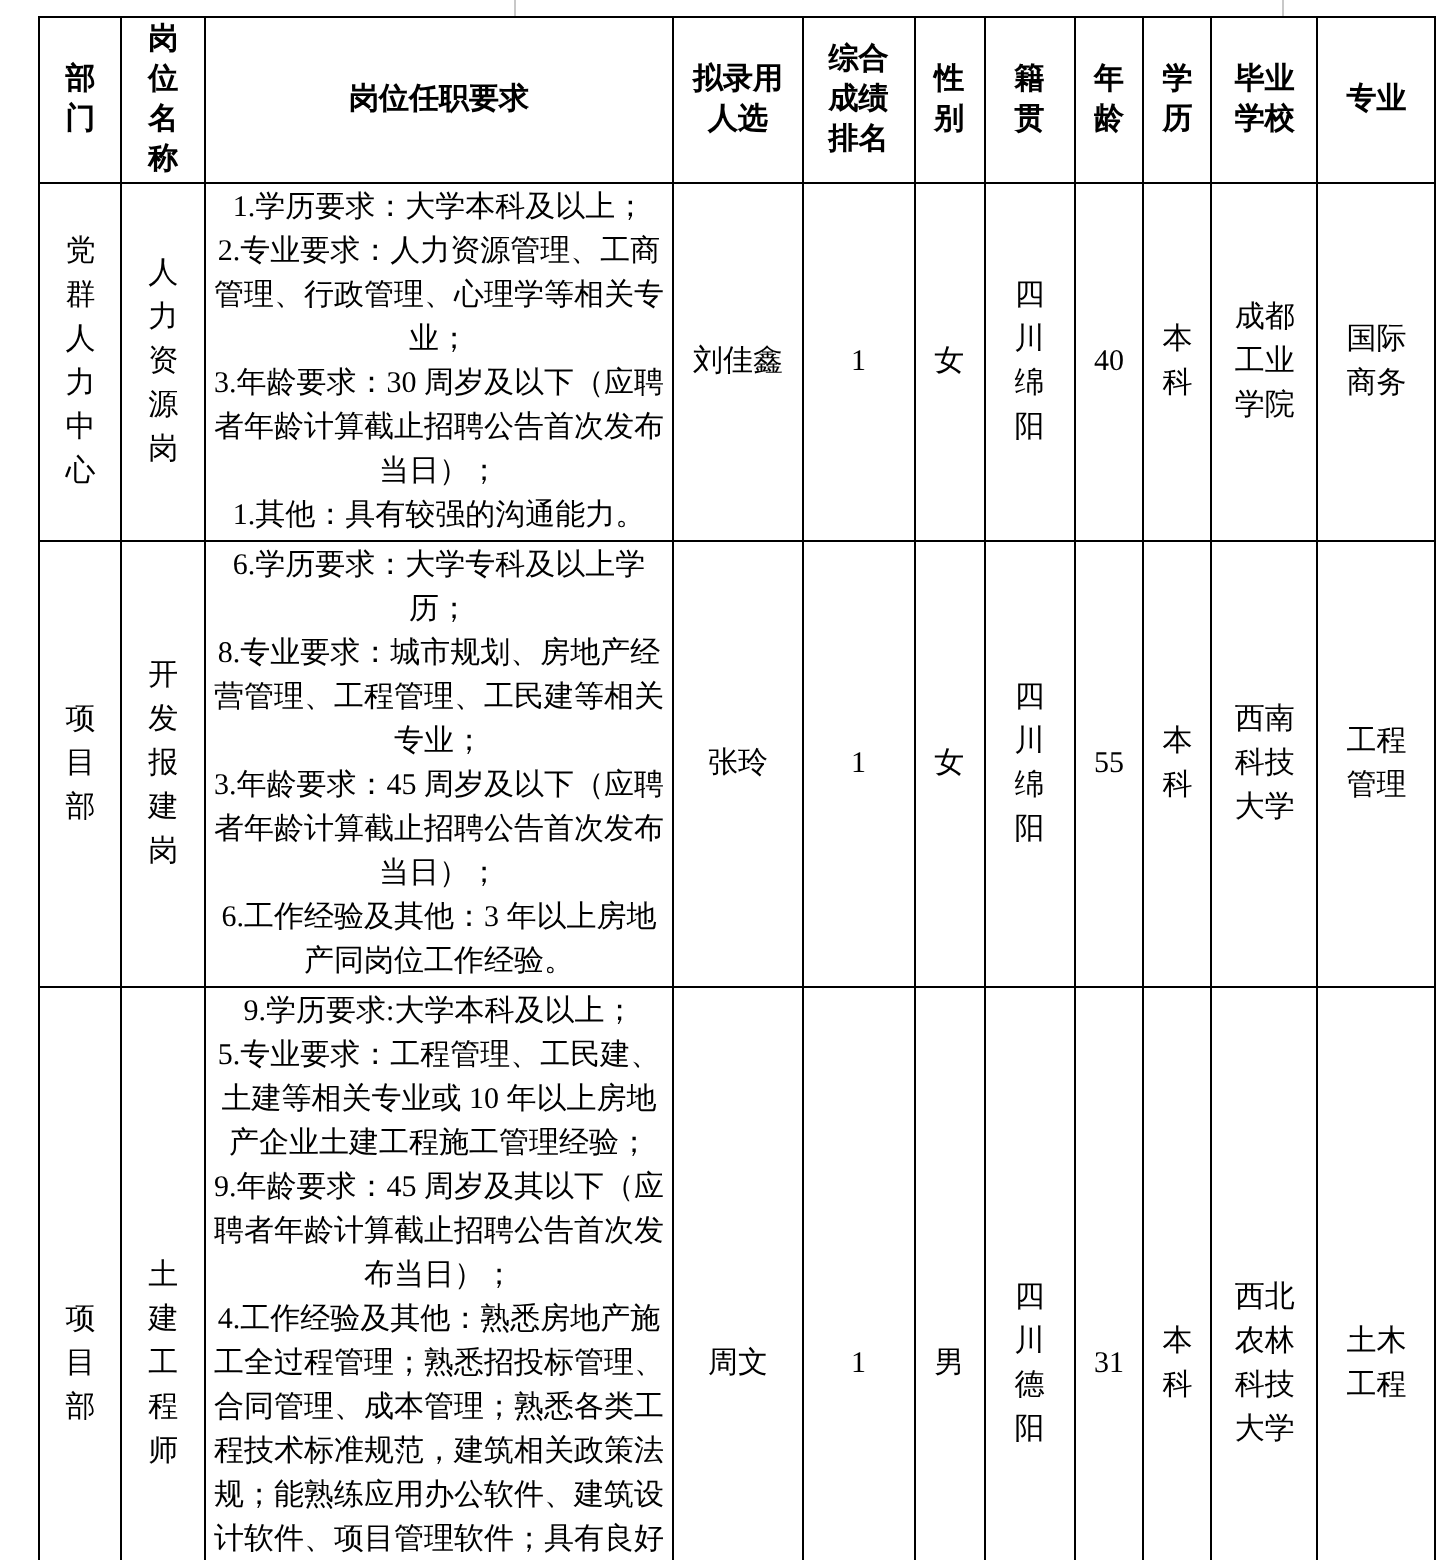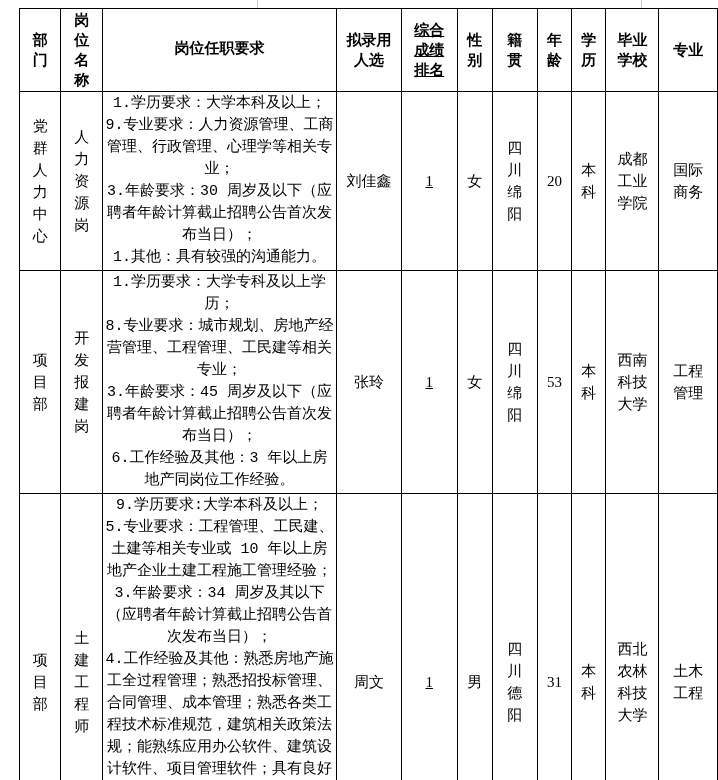--- a/index.html
+++ b/index.html
@@ -30,23 +30,23 @@
     padding:1px 2px;
     overflow:hidden;
   }
   table.recruit th{
     font-weight:bold;
     line-height:20px;
   }
   
   .col-department{width:39px;}
   .col-position{width:39px;}
-  .col-requirements{width:251px;font-family:Liberation Mono, monospace;}
+  .col-requirements{width:251px;}
   .col-candidate{width:65px;}
-  .col-rank{width:55px;text-decoration:underline;}
+  .col-rank{width:55px;}
   .col-gender{width:32px;}
   .col-hometown{width:43px;}
   .col-age{width:31px;}
   .col-education{width:31px;}
   .col-school{width:52px;}
   .col-major{width:58px;}
   
   tr.header-row{height:82px;}
   tr.row-0{height:158px;}
   tr.row-1{height:177px;}
@@ -101,73 +101,73 @@
 群
 人
 力
 中
 心</td>
           <td class="col-position">人
 力
 资
 源
 岗</td>
-          <td class="col-requirements"><div class="req-item">1.学历要求：大学本科及以上；</div><div class="req-item">9.专业要求：人力资源管理、工商管理、行政管理、心理学等相关专业；</div><div class="req-item">3.年龄要求：30 周岁及以下（应聘者年龄计算截止招聘公告首次发布当日）；</div><div class="req-item">1.其他：具有较强的沟通能力。</div></td>
+          <td class="col-requirements"><div class="req-item">1.学历要求：大学本科及以上；</div><div class="req-item">2.专业要求：人力资源管理、工商管理、行政管理、心理学等相关专业；</div><div class="req-item">3.年龄要求：30 周岁及以下（应聘者年龄计算截止招聘公告首次发布当日）；</div><div class="req-item">1.其他：具有较强的沟通能力。</div></td>
           <td class="col-candidate">刘佳鑫</td>
           <td class="col-rank">1</td>
           <td class="col-gender">女</td>
           <td class="col-hometown">四
 川
 绵
 阳</td>
-          <td class="col-age">20</td>
+          <td class="col-age">40</td>
           <td class="col-education">本
 科</td>
           <td class="col-school">成都
 工业
 学院</td>
           <td class="col-major">国际
 商务</td>
         </tr>
         <tr class="row-1">
           <td class="col-department">项
 目
 部</td>
           <td class="col-position">开
 发
 报
 建
 岗</td>
-          <td class="col-requirements"><div class="req-item">1.学历要求：大学专科及以上学历；</div><div class="req-item">8.专业要求：城市规划、房地产经营管理、工程管理、工民建等相关专业；</div><div class="req-item">3.年龄要求：45 周岁及以下（应聘者年龄计算截止招聘公告首次发布当日）；</div><div class="req-item">6.工作经验及其他：3 年以上房地产同岗位工作经验。</div></td>
+          <td class="col-requirements"><div class="req-item">6.学历要求：大学专科及以上学历；</div><div class="req-item">8.专业要求：城市规划、房地产经营管理、工程管理、工民建等相关专业；</div><div class="req-item">3.年龄要求：45 周岁及以下（应聘者年龄计算截止招聘公告首次发布当日）；</div><div class="req-item">6.工作经验及其他：3 年以上房地产同岗位工作经验。</div></td>
           <td class="col-candidate">张玲</td>
           <td class="col-rank">1</td>
           <td class="col-gender">女</td>
           <td class="col-hometown">四
 川
 绵
 阳</td>
-          <td class="col-age">53</td>
+          <td class="col-age">55</td>
           <td class="col-education">本
 科</td>
           <td class="col-school">西南
 科技
 大学</td>
           <td class="col-major">工程
 管理</td>
         </tr>
         <tr class="row-2">
           <td class="col-department">项
 目
 部</td>
           <td class="col-position">土
 建
 工
 程
 师</td>
-          <td class="col-requirements"><div class="req-item">9.学历要求:大学本科及以上；</div><div class="req-item">5.专业要求：工程管理、工民建、土建等相关专业或 10 年以上房地产企业土建工程施工管理经验；</div><div class="req-item">3.年龄要求：34 周岁及其以下（应聘者年龄计算截止招聘公告首次发布当日）；</div><div class="req-item">4.工作经验及其他：熟悉房地产施工全过程管理；熟悉招投标管理、合同管理、成本管理；熟悉各类工程技术标准规范，建筑相关政策法规；能熟练应用办公软件、建筑设计软件、项目管理软件；具有良好的执行能力、分析判断能力、沟通能力；思路清晰，逻辑严谨，考虑问题细致，踏实认真，具有较强的敬业精神。</div></td>
+          <td class="col-requirements"><div class="req-item">9.学历要求:大学本科及以上；</div><div class="req-item">5.专业要求：工程管理、工民建、土建等相关专业或 10 年以上房地产企业土建工程施工管理经验；</div><div class="req-item">9.年龄要求：45 周岁及其以下（应聘者年龄计算截止招聘公告首次发布当日）；</div><div class="req-item">4.工作经验及其他：熟悉房地产施工全过程管理；熟悉招投标管理、合同管理、成本管理；熟悉各类工程技术标准规范，建筑相关政策法规；能熟练应用办公软件、建筑设计软件、项目管理软件；具有良好的执行能力、分析判断能力、沟通能力；思路清晰，逻辑严谨，考虑问题细致，踏实认真，具有较强的敬业精神。</div></td>
           <td class="col-candidate">周文</td>
           <td class="col-rank">1</td>
           <td class="col-gender">男</td>
           <td class="col-hometown">四
 川
 德
 阳</td>
           <td class="col-age">31</td>
           <td class="col-education">本
 科</td>

